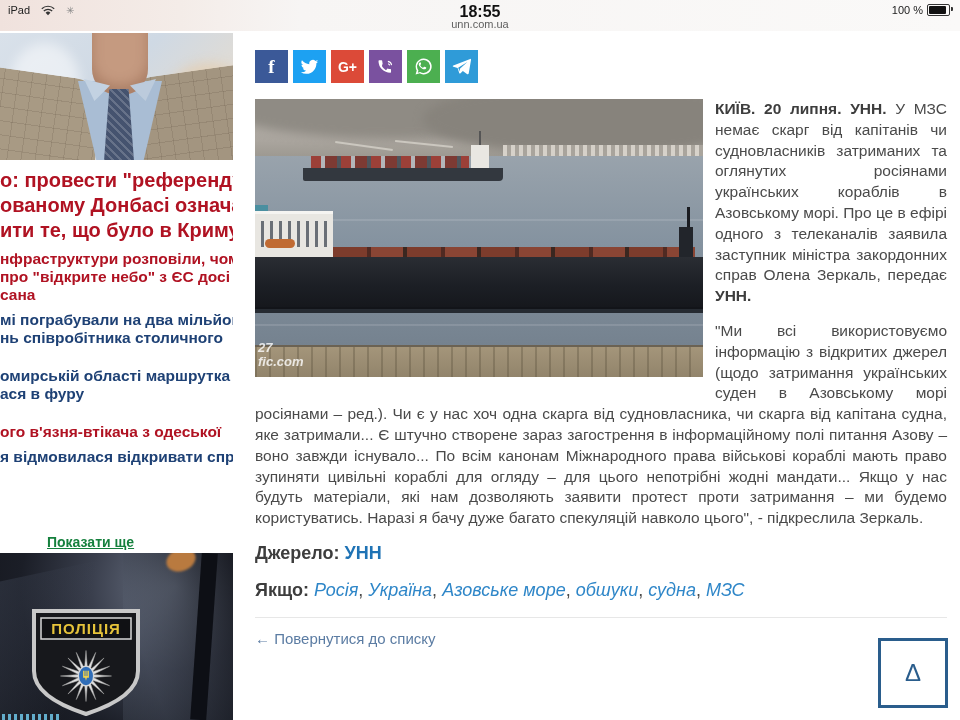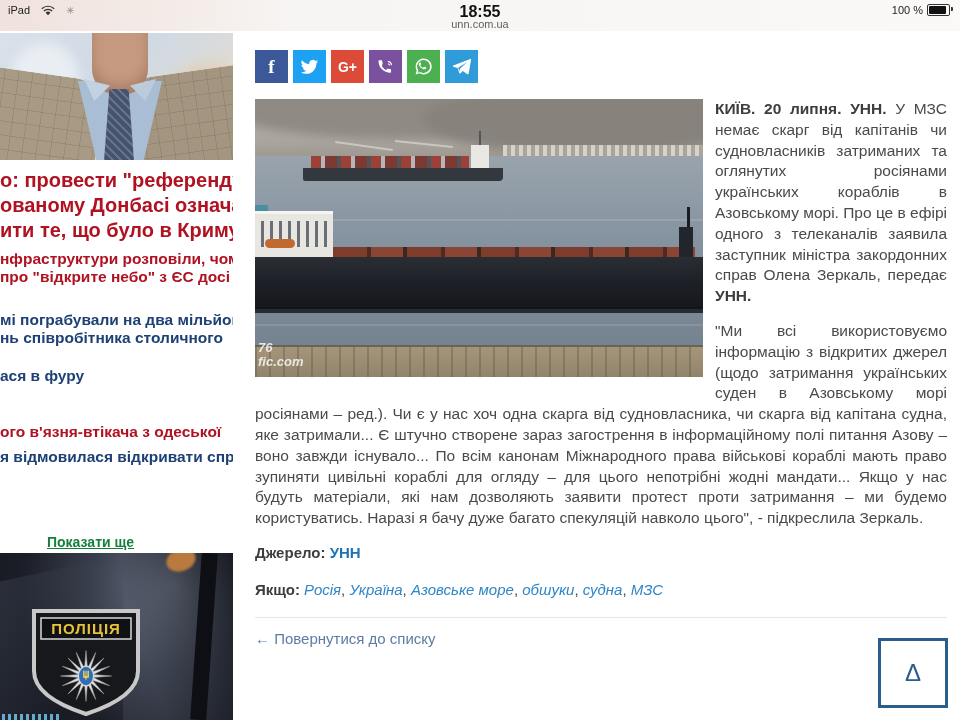--- a/index.html
+++ b/index.html
@@ -126,21 +126,21 @@
       linear-gradient(rgba(120,105,80,.25),rgba(80,70,50,.35));}
   .wm{position:absolute;left:3px;bottom:8px;color:rgba(255,255,255,.8);font-weight:bold;
     font-size:13px;line-height:14px;font-style:italic;}
 
   .article p{margin:0;color:#4a4a4a;font-size:15.5px;line-height:20.8px;text-align:justify;}
   p.lead{margin-bottom:14px;}
   p.quote{margin-bottom:14px;}
   p.reminder{margin-bottom:20px;}
   .b{font-weight:bold;color:#3d3d3d;}
   a.inlink{color:#2e9ad8;text-decoration:underline;cursor:pointer;}
-  p.meta{margin-bottom:16px;text-align:left;font-size:15px;}
+  p.meta{margin-bottom:16px;text-align:left;font-size:18px;}
   .meta-label{font-weight:bold;color:#3d3d3d;}
   .src{font-weight:bold;color:#1f73b5;}
   .tag{color:#2e86c8;font-style:italic;cursor:pointer;text-align:center;}
   .back{margin-top:6px;border-top:1px solid #e7e7e7;padding-top:12px;}
   .backlink{color:#5b7ca3;font-size:15px;text-decoration:none;cursor:pointer;}
 
   .totop{position:absolute;left:878px;top:638px;width:70px;height:70px;background:#fff;
     border:3px solid #2a5d8c;box-sizing:border-box;display:flex;align-items:center;
     justify-content:center;cursor:pointer;}
   .totop span{color:#2a5d8c;font-size:24px;line-height:1;}
@@ -185,28 +185,30 @@
 
   <div class="hl hl-large red" style="top:137px">
     <span class="ln">о: провести "референдум"</span>
     <span class="ln">ованому Донбасі означає</span>
     <span class="ln">ити те, що було в Криму</span>
   </div>
 
   <div class="hl hl-small red" style="top:219px">
     <span class="ln">нфраструктури розповіли, чому</span>
     <span class="ln">про "відкрите небо" з ЄС досі не</span>
+    <span class="ln">сана</span>
   </div>
 
   <div class="hl hl-small blue" style="top:280px">
     <span class="ln">мі пограбували на два мільйони</span>
     <span class="ln">нь співробітника столичного</span>
   </div>
 
   <div class="hl hl-small blue" style="top:336px">
+    <span class="ln">омирській області маршрутка</span>
     <span class="ln">ася в фуру</span>
   </div>
 
   <div class="hl hl-small red" style="top:392px">
     <span class="ln">ого в'язня-втікача з одеської</span>
   </div>
 
   <div class="hl hl-small blue" style="top:417px">
     <span class="ln">я відмовилася відкривати справу</span>
   </div>
@@ -287,21 +289,21 @@
       <div class="fg-win"></div>
     </div>
     <div class="fg-boat"></div>
     <div class="fg-cargo"></div>
     <div class="fg-mast"></div>
     <div class="fg-mast2"></div>
     <div class="fg-hull"></div>
     <div class="fg-wl"></div>
     <div class="sh-pier"></div>
     <div class="wm">
-      <div>76</div>
+      <div>27</div>
       <div>fic.com</div>
     </div>
   </div>
 
   <p class="lead"><span class="b">КИЇВ. 20 липня. УНН.</span><span> У МЗС немає скарг від капітанів чи судновласників затриманих та оглянутих росіянами українських кораблів в Азовському морі. Про це в ефірі одного з телеканалів заявила заступник міністра закордонних справ Олена Зеркаль, передає </span><span class="b">УНН.</span></p>
 
   <p class="quote">"Ми всі використовуємо інформацію з відкритих джерел (щодо затримання українських суден в Азовському морі росіянами – ред.). Чи є у нас хоч одна скарга від судновласника, чи скарга від капітана судна, яке затримали... Є штучно створене зараз загострення в інформаційному полі питання Азову – воно завжди існувало... По всім канонам Міжнародного права військові кораблі мають право зупиняти цивільні кораблі для огляду – для цього непотрібні жодні мандати... Якщо у нас будуть матеріали, які нам дозволяють заявити протест проти затримання – ми будемо користуватись. Наразі я бачу дуже багато спекуляцій навколо цього", - підкреслила Зеркаль.</p>
 
 
   <p class="meta"><span class="meta-label">Джерело:</span>

